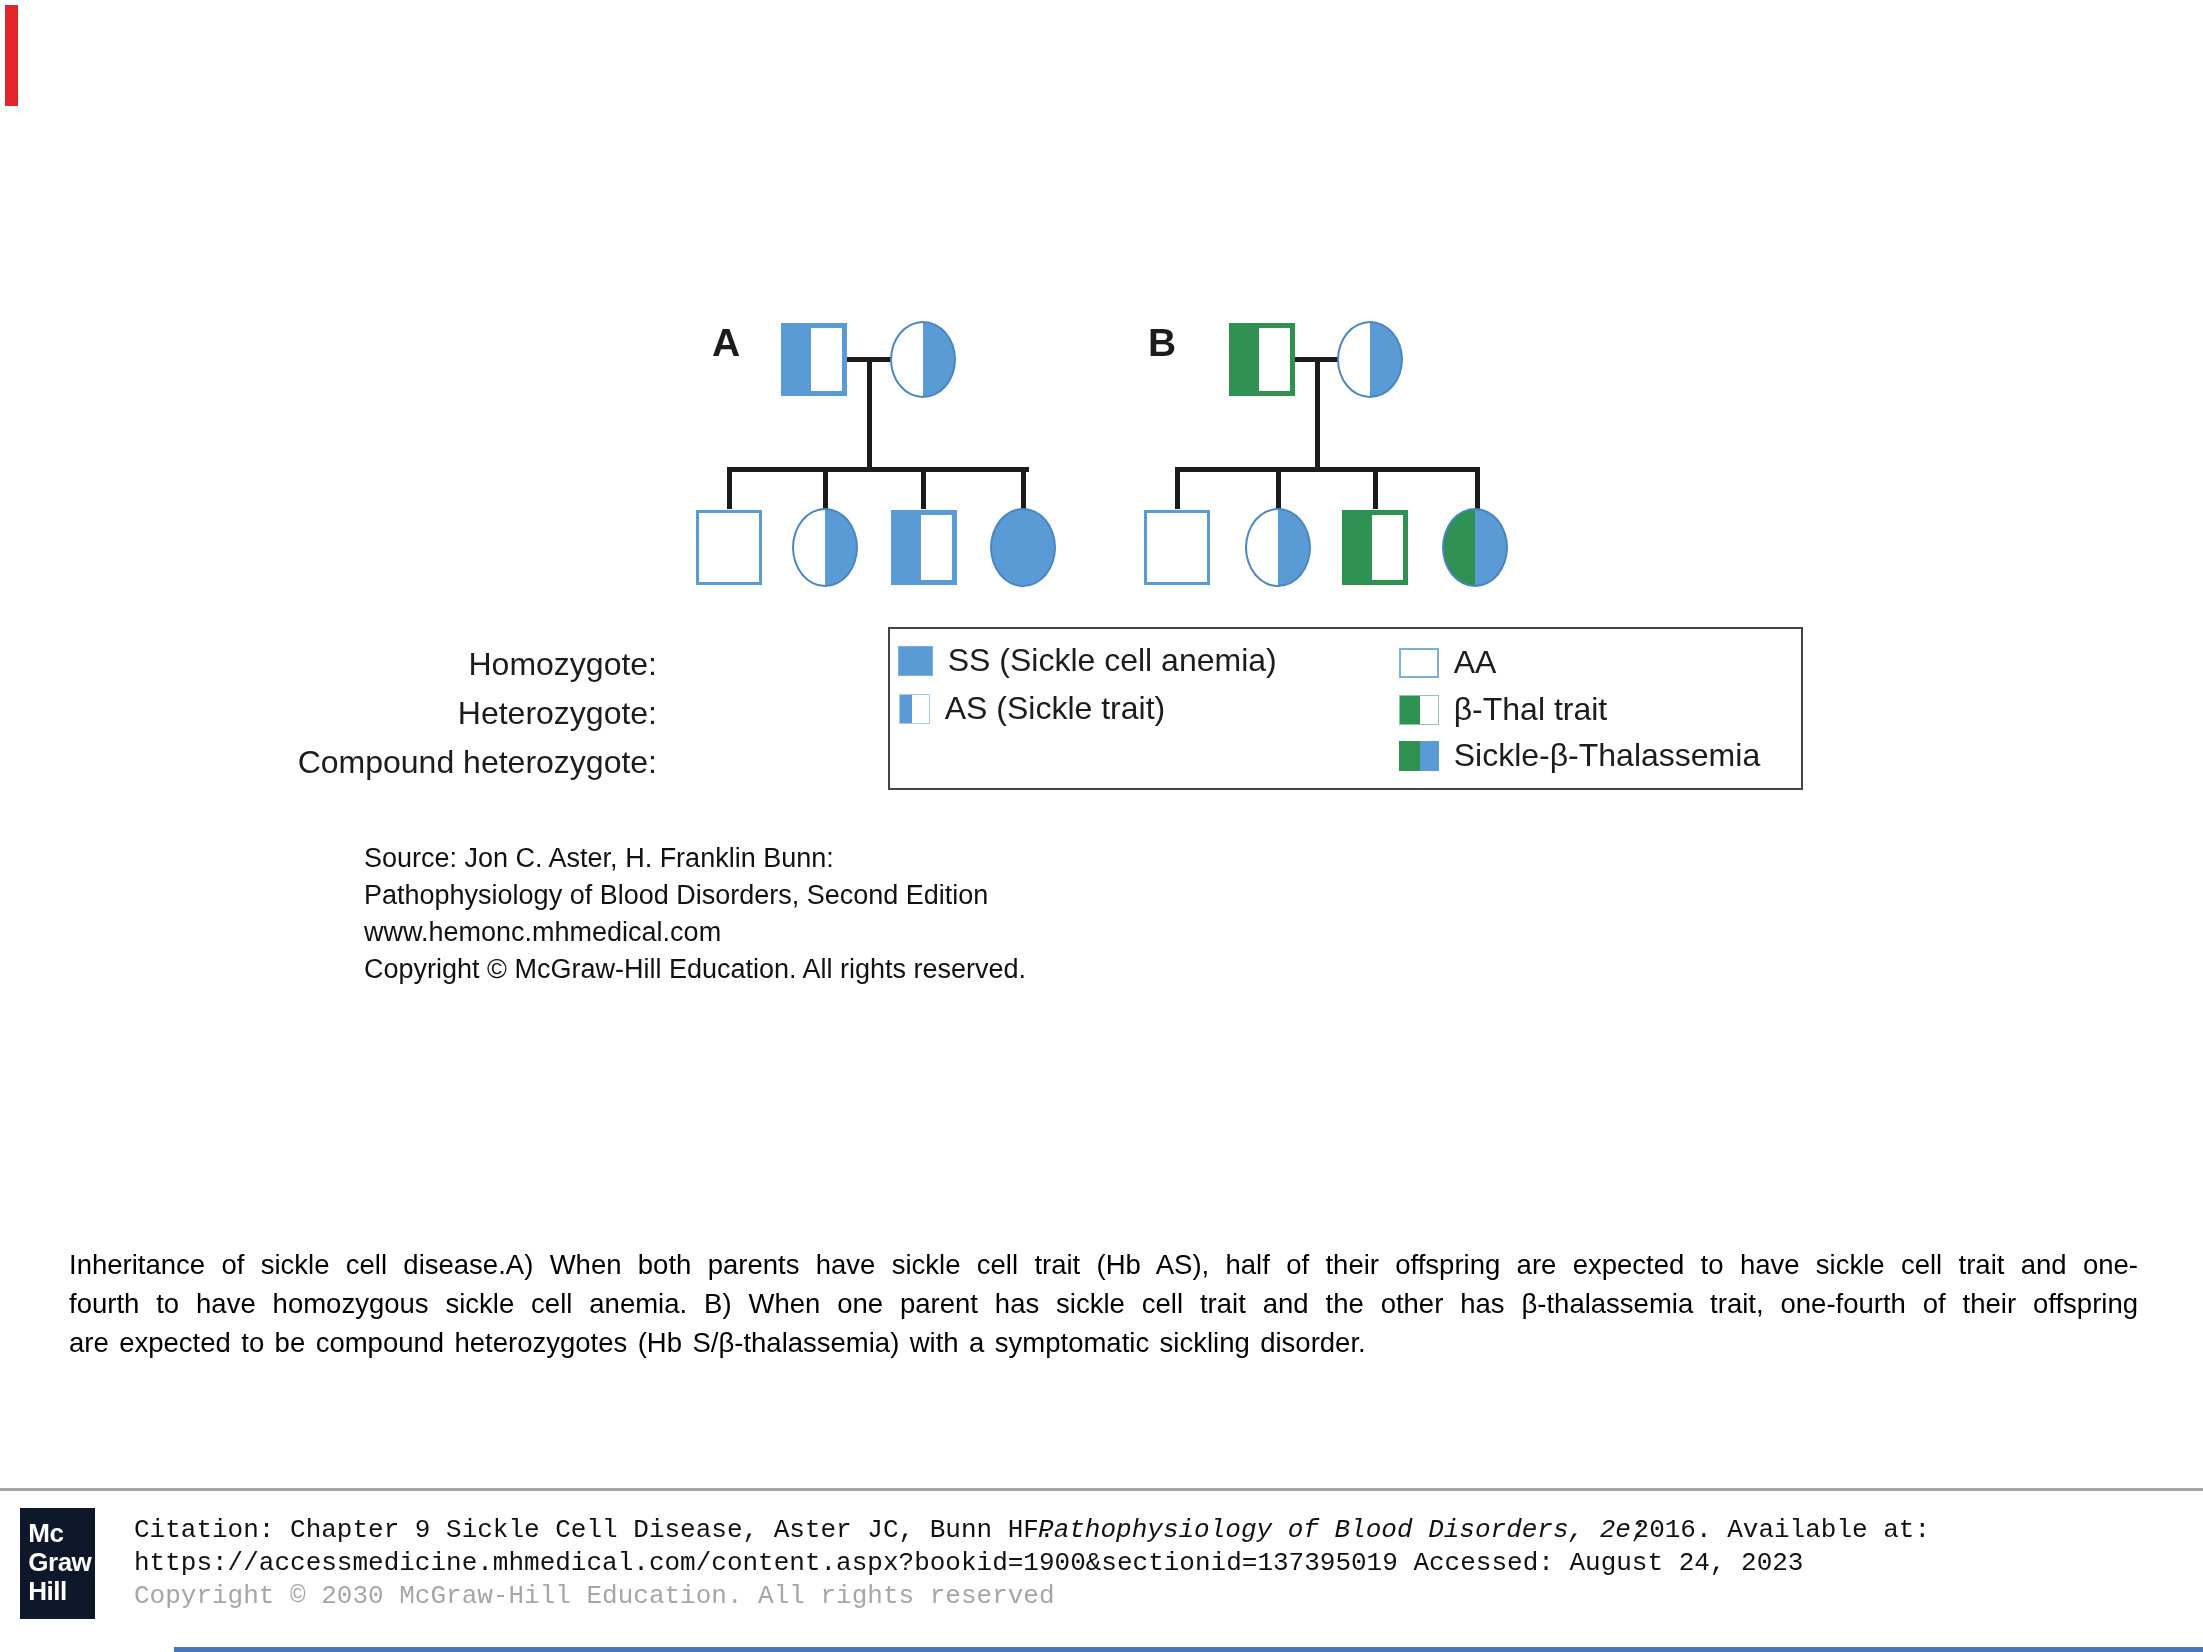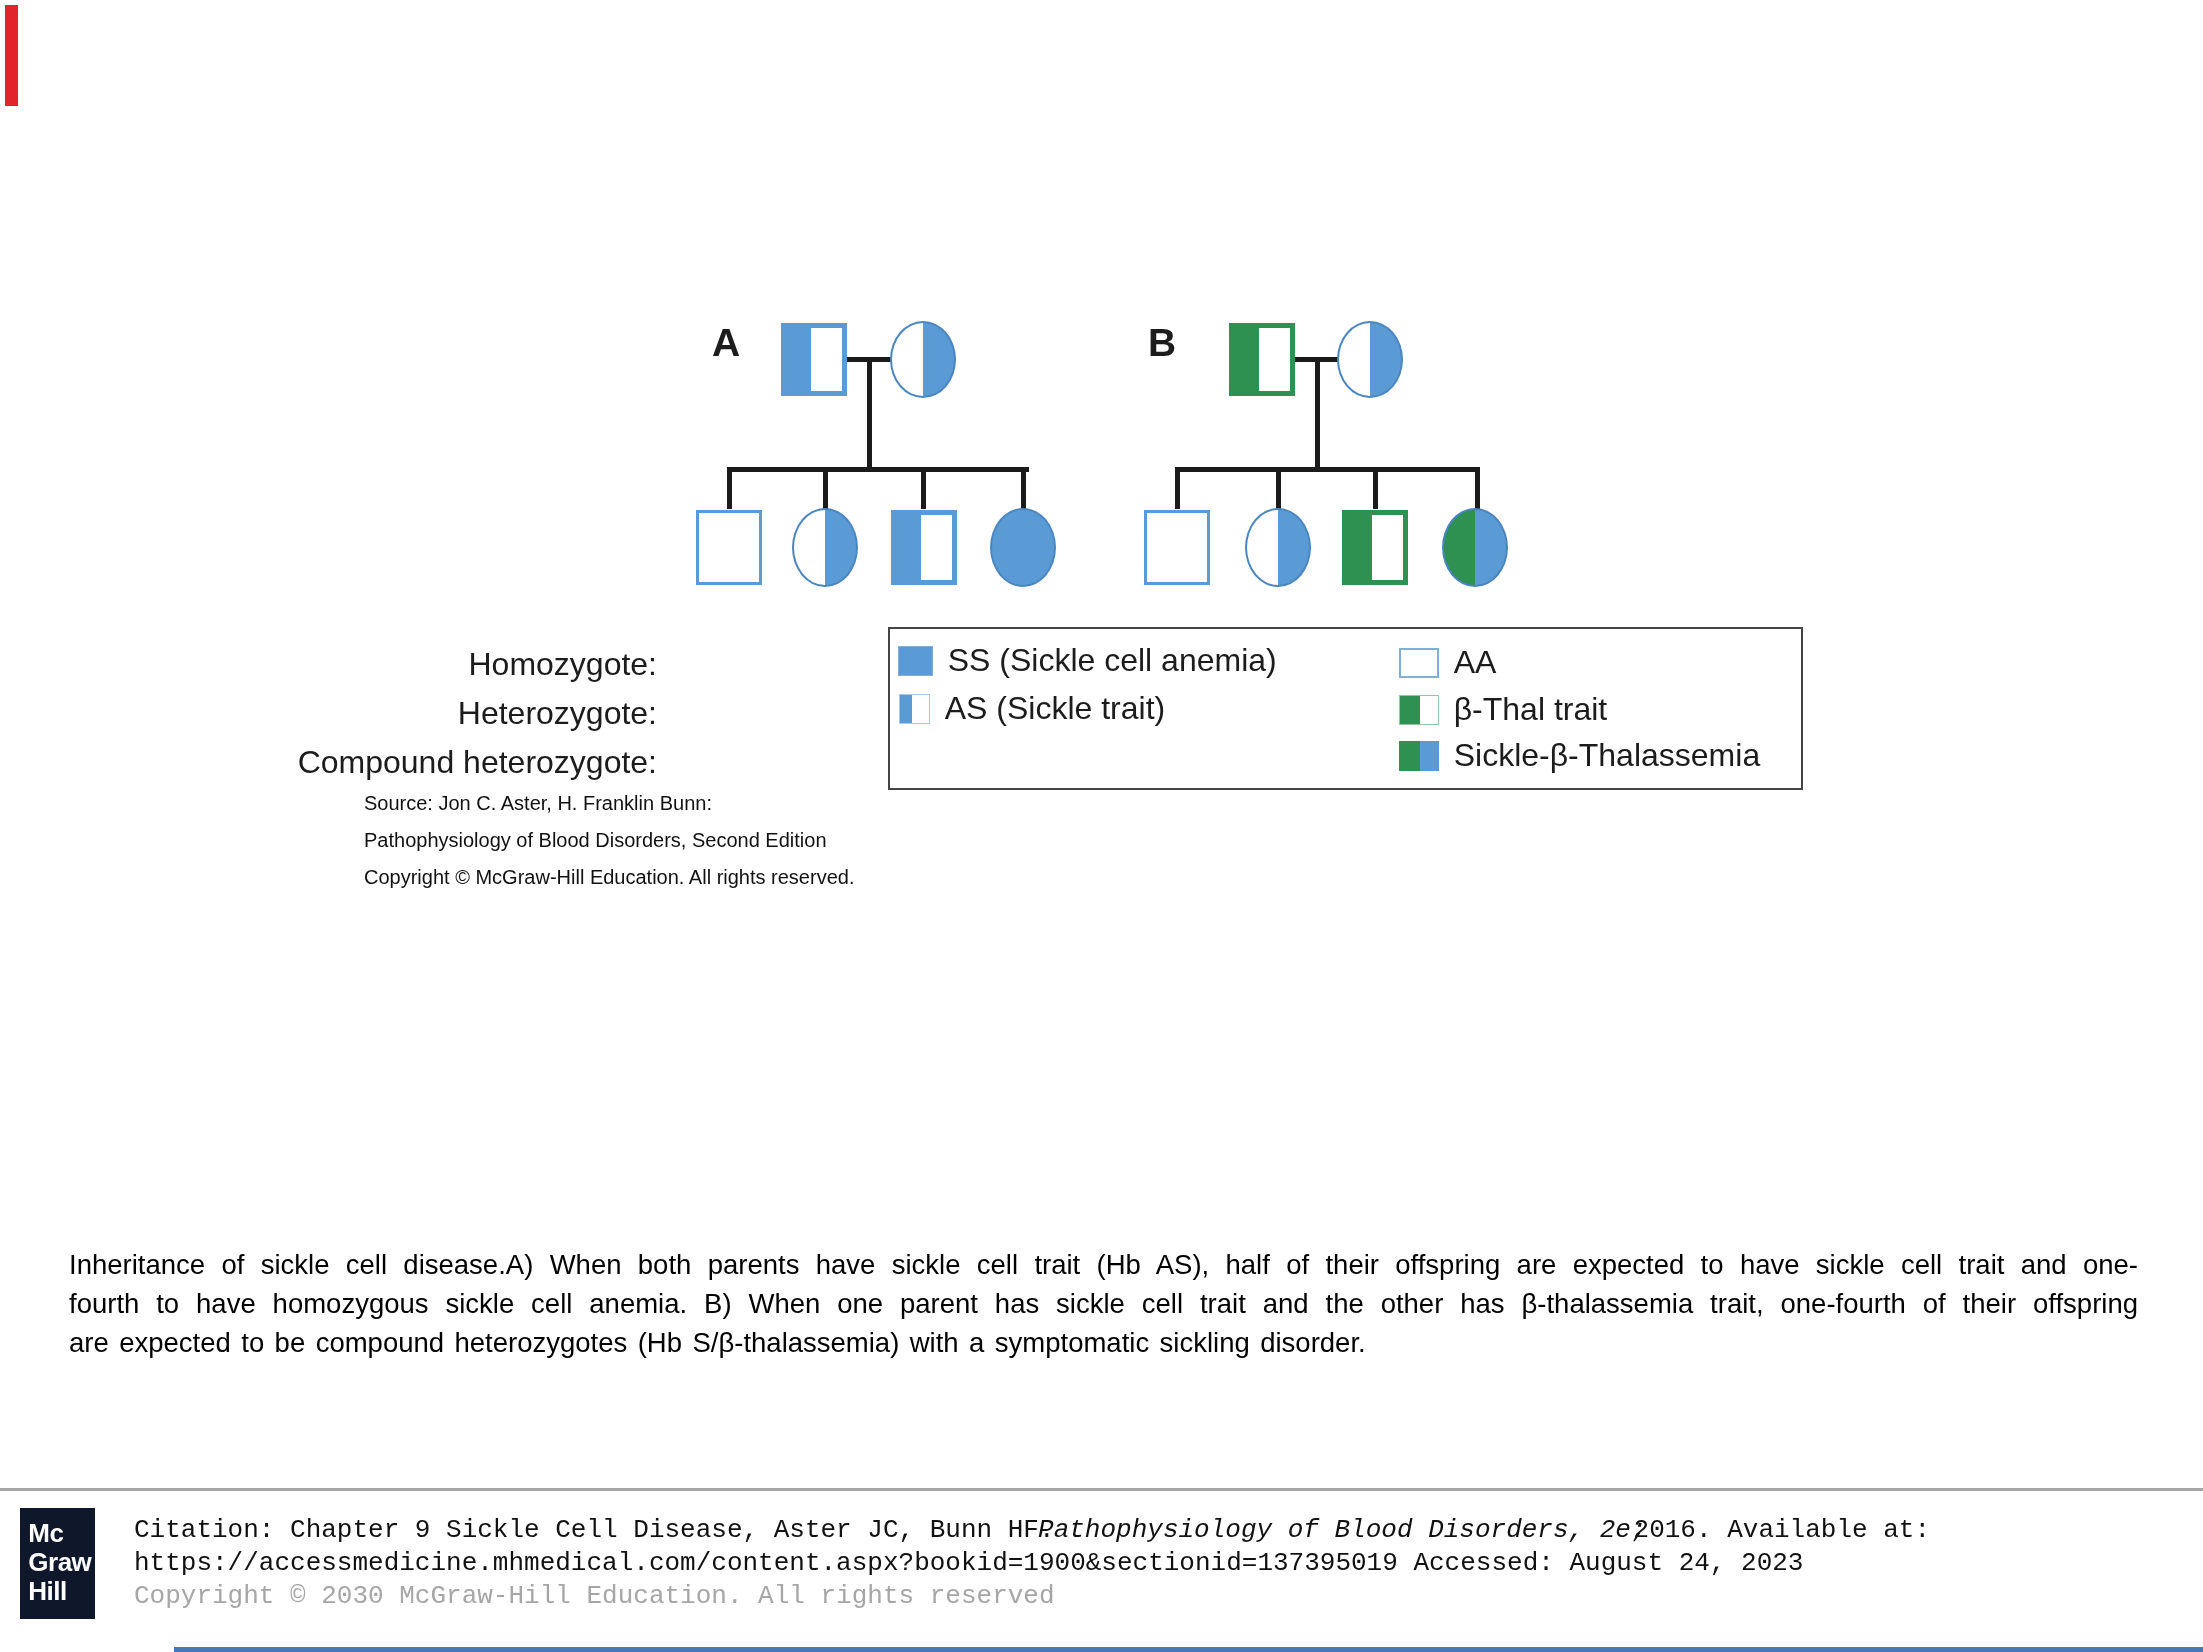--- a/index.html
+++ b/index.html
@@ -40,21 +40,21 @@
   .leg-box { position:absolute; left:888px; top:627px; width:915px; height:163px; border:2.8px solid #454545; background:#fff; }
   .leg-row { position:absolute; display:flex; align-items:center; gap:14.7px; font-size:32px; color:#1c1c1c; white-space:nowrap; }
   .sw { display:inline-block; flex:0 0 auto; }
   .sw-ss    { width:35px; height:30px; background:#5b9bd5; border:1.8px solid #80aed8; }
   .sw-as    { width:31px; height:30px; border:1.8px solid #aac9e6; background:linear-gradient(90deg,#5b9bd5 0 42%, #ffffff 42% 100%); }
   .sw-aa    { width:40px; height:30px; background:#fff; border:2.8px solid #7fafd9; }
   .sw-bthal { width:40px; height:30px; border:1.8px solid #93c7a3; background:linear-gradient(90deg,#2e9152 0 52%, #ffffff 52% 100%); }
   .sw-sbthal{ width:40px; height:30px; background:linear-gradient(90deg,#2e9152 0 52%, #5b9bd5 52% 100%); }
 
   
-  .source { position:absolute; left:364px; top:785px; font-size:20px; line-height:37px; color:#111; }
+  .source { position:absolute; left:364px; top:840px; font-size:27px; line-height:37px; color:#111; }
 
   
   .caption { position:absolute; left:69px; top:1245px; width:2069px; font-size:27.5px; line-height:39px; color:#000; word-spacing:2.8px; }
   .caption .jline { text-align:justify; text-align-last:justify; }
 
   
   .footer-rule { position:absolute; left:0; top:1488px; width:2204px; height:2.8px; background:#a6a6a6; }
   .logo {
     position:absolute; left:20px; top:1508px; width:75px; height:111px; background:#0f172a;
     color:#ffffff; font-weight:bold; font-size:26px; line-height:29px;
@@ -132,20 +132,21 @@
     <span>β-Thal trait</span>
   </div>
   <div class="leg-row" style="left:1399px; top:737px;">
     <span class="sw sw-sbthal"></span>
     <span>Sickle-β-Thalassemia</span>
   </div>
 
   <div class="source">
     <div>Source: Jon C. Aster, H. Franklin Bunn:</div>
     <div>Pathophysiology of Blood Disorders, Second Edition</div>
+    <div>www.hemonc.mhmedical.com</div>
     <div>Copyright © McGraw-Hill Education. All rights reserved.</div>
   </div>
 
   <div class="caption">
     <div class="jline">Inheritance of sickle cell disease.A) When both parents have sickle cell trait (Hb AS), half of their offspring are expected to have sickle cell trait and one-</div>
     <div class="jline">fourth to have homozygous sickle cell anemia. B) When one parent has sickle cell trait and the other has β-thalassemia trait, one-fourth of their offspring</div>
     <div>are expected to be compound heterozygotes (Hb S/β-thalassemia) with a symptomatic sickling disorder.</div>
   </div>
 
   <div class="footer-rule"></div>

